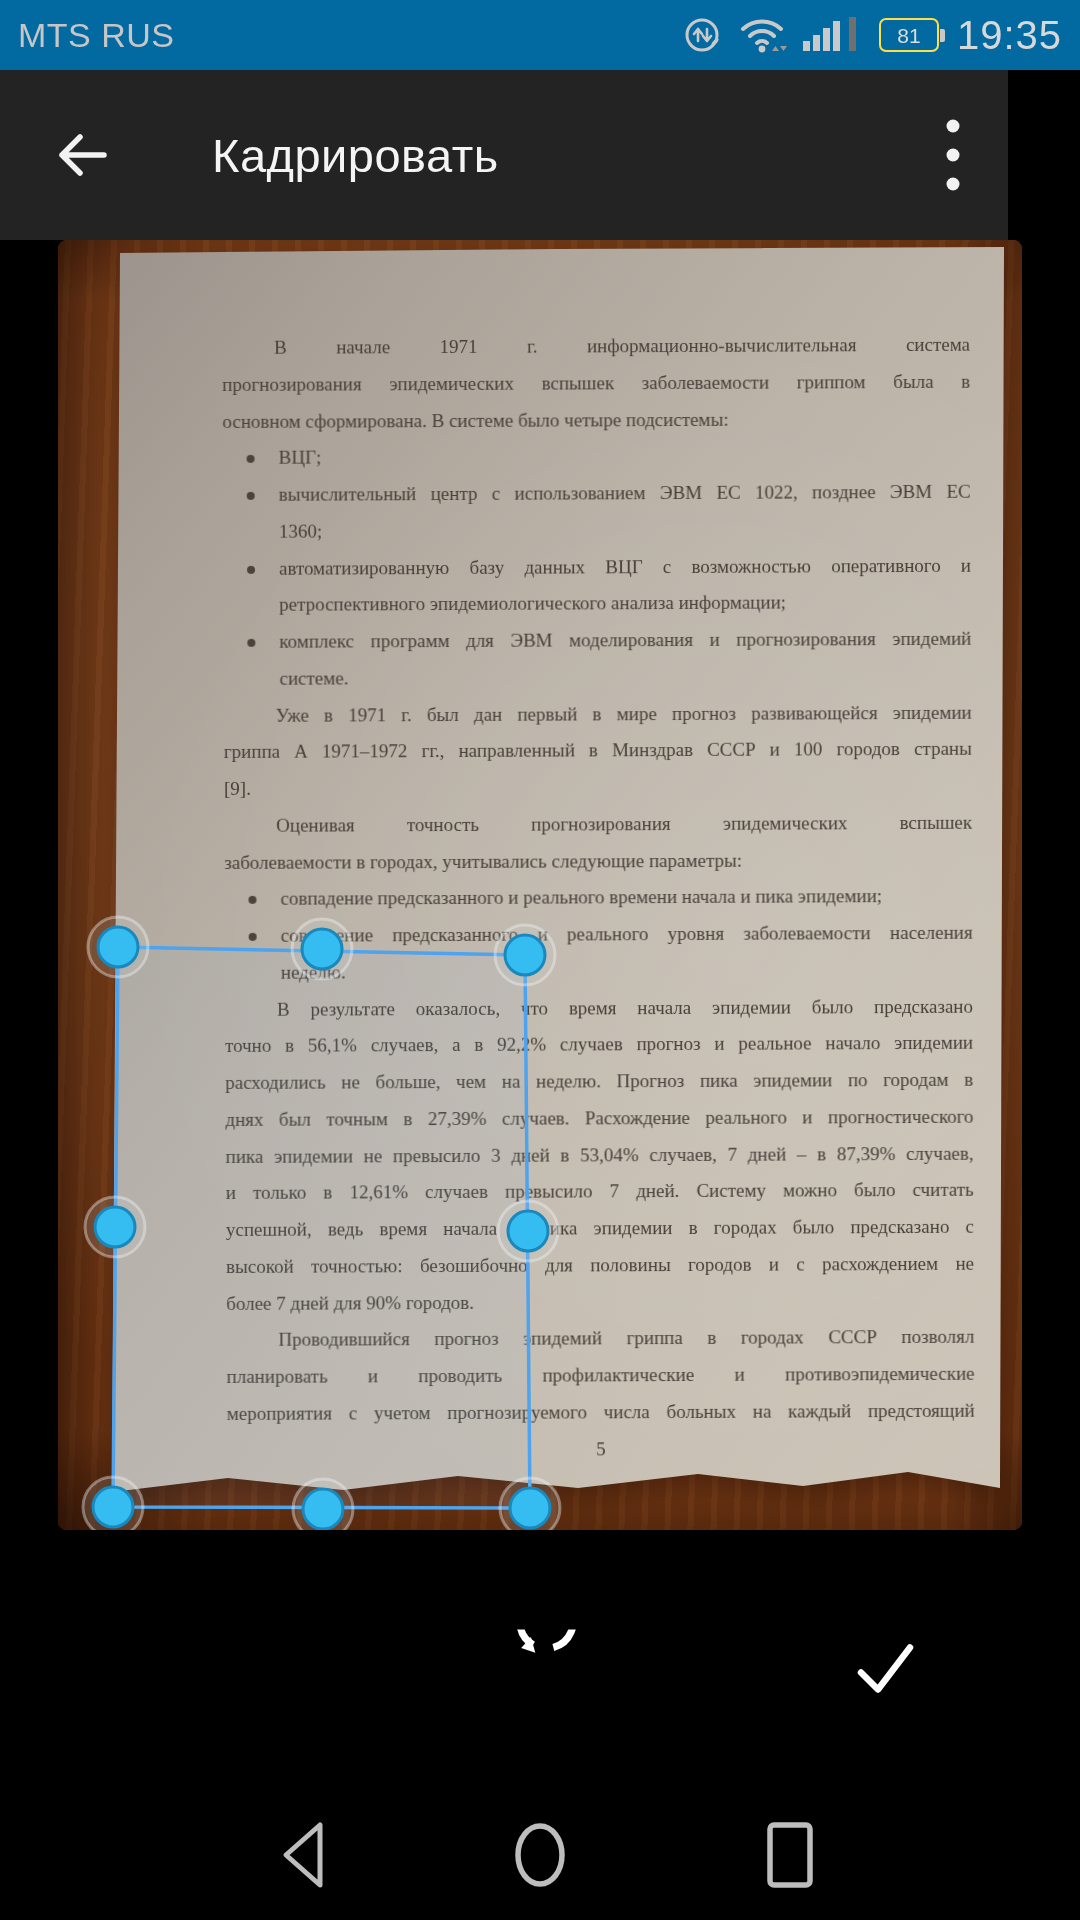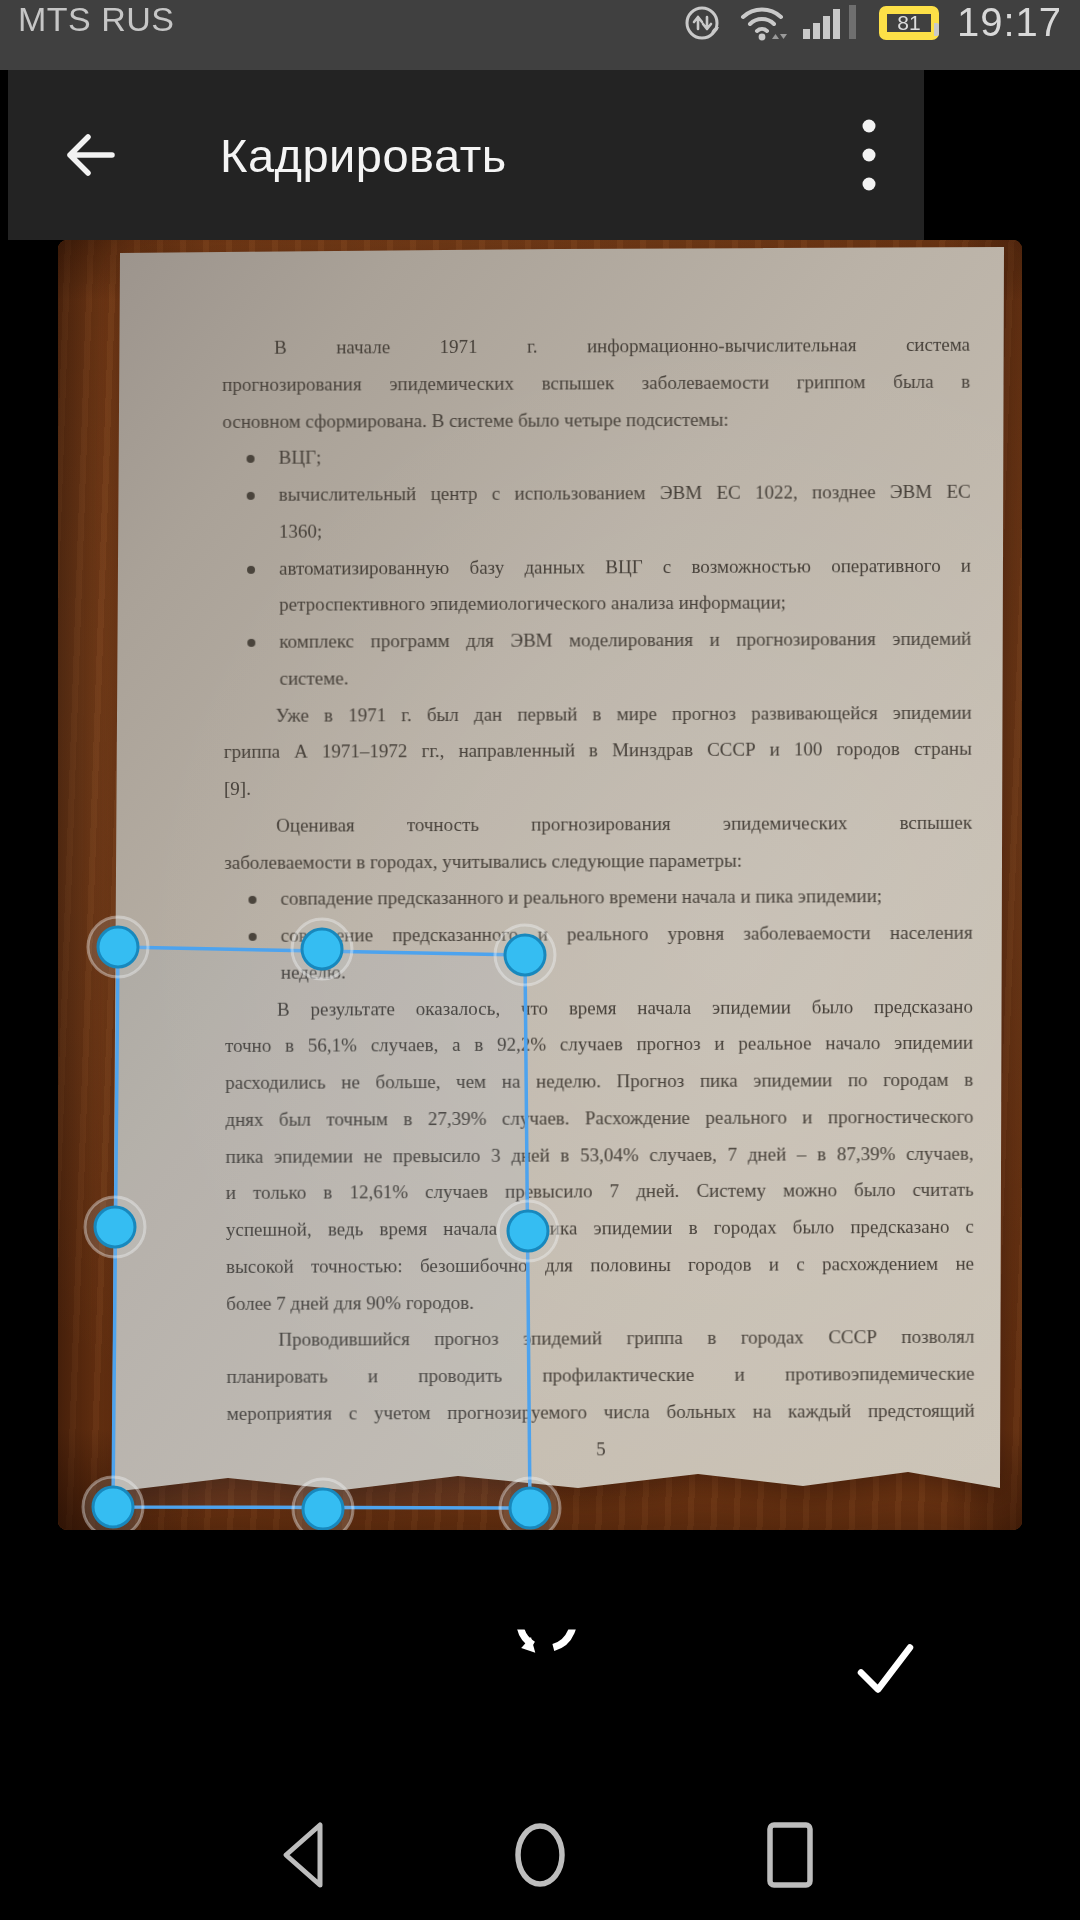--- a/index.html
+++ b/index.html
@@ -1,32 +1,32 @@
 <!DOCTYPE html>
 <html><head>
 <meta charset="utf-8">
 <style>
   html,body{margin:0;padding:0;background:#000;}
   .screen{position:relative;width:1080px;height:1920px;background:#000;overflow:hidden;
           font-family:"Liberation Sans",sans-serif;-webkit-font-smoothing:antialiased;}
 
   
-  .status-bar{position:absolute;left:0;top:0;width:1080px;height:70px;background:#404040;
-              display:flex;align-items:flex-start;padding:0 18px;box-sizing:border-box;color:#c9c9c9;}
+  .status-bar{position:absolute;left:0;top:0;width:1080px;height:70px;background:#0369a1;
+              display:flex;align-items:center;padding:0 18px;box-sizing:border-box;color:#c9c9c9;}
   .carrier{font-size:34px;letter-spacing:.5px;color:#c6c6c6;}
   .sb-right{margin-left:auto;display:flex;align-items:center;gap:14px;}
   .sb-ico{display:block;}
-  .battery{position:relative;width:60px;height:34px;border:8px solid #fde047;border-radius:7px;
+  .battery{position:relative;width:60px;height:34px;border:2px solid #fde047;border-radius:7px;
            display:flex;align-items:center;justify-content:center;box-sizing:border-box;}
   .battery .pct{font-size:21px;color:#dcdcdc;line-height:1;}
   .battery .nub{position:absolute;right:-8px;top:9px;width:5px;height:13px;background:#c9c9c9;border-radius:0 2px 2px 0;}
   .clock{font-size:40px;color:#d8d8d8;letter-spacing:1px;margin-left:4px;}
 
   
-  .app-bar{position:absolute;left:8px;top:70px;width:916px;height:170px;background:#232323;
+  .app-bar{position:absolute;left:0;top:70px;width:1008px;height:170px;background:#232323;
            display:flex;align-items:center;}
   .back-btn{margin-left:54px;flex:0 0 auto;cursor:pointer;}
   .app-title{margin-left:102px;font-size:47px;color:#f4f4f4;letter-spacing:.5px;}
   .overflow-btn{margin-left:auto;margin-right:46px;cursor:pointer;}
 
   
   .photo{position:absolute;left:58px;top:240px;width:964px;height:1290px;overflow:hidden;background:#1a0d04;border-radius:9px;}
   .wood{position:absolute;inset:0;
     background:
       radial-gradient(130% 95% at 52% 40%, rgba(255,190,120,.16), rgba(0,0,0,0) 62%),
@@ -94,21 +94,21 @@
         <rect x="0" y="28" width="7" height="10" fill="#c9c9c9"></rect>
         <rect x="10" y="22" width="7" height="16" fill="#c9c9c9"></rect>
         <rect x="20" y="15" width="7" height="23" fill="#c9c9c9"></rect>
         <rect x="30" y="8" width="7" height="30" fill="#c9c9c9"></rect>
         <rect x="46" y="4" width="7" height="34" fill="#6f6f6f"></rect>
       </svg>
       <div class="battery">
         <span class="pct">81</span>
         <span class="nub"></span>
       </div>
-      <span class="clock">19:17</span>
+      <span class="clock">19:35</span>
     </div>
   </div>
 
   <div class="app-bar">
     <svg class="back-btn" width="56" height="56" viewBox="0 0 56 56">
       <path d="M50 28 H8 M8 28 L26 10 M8 28 L26 46" fill="none" stroke="#f2f2f2" stroke-width="5.5" stroke-linecap="round" stroke-linejoin="round"></path>
     </svg>
     <span class="app-title">Кадрировать</span>
     <svg class="overflow-btn" width="18" height="78" viewBox="0 0 18 78">
       <circle cx="9" cy="10" r="6.5" fill="#f2f2f2"></circle>

